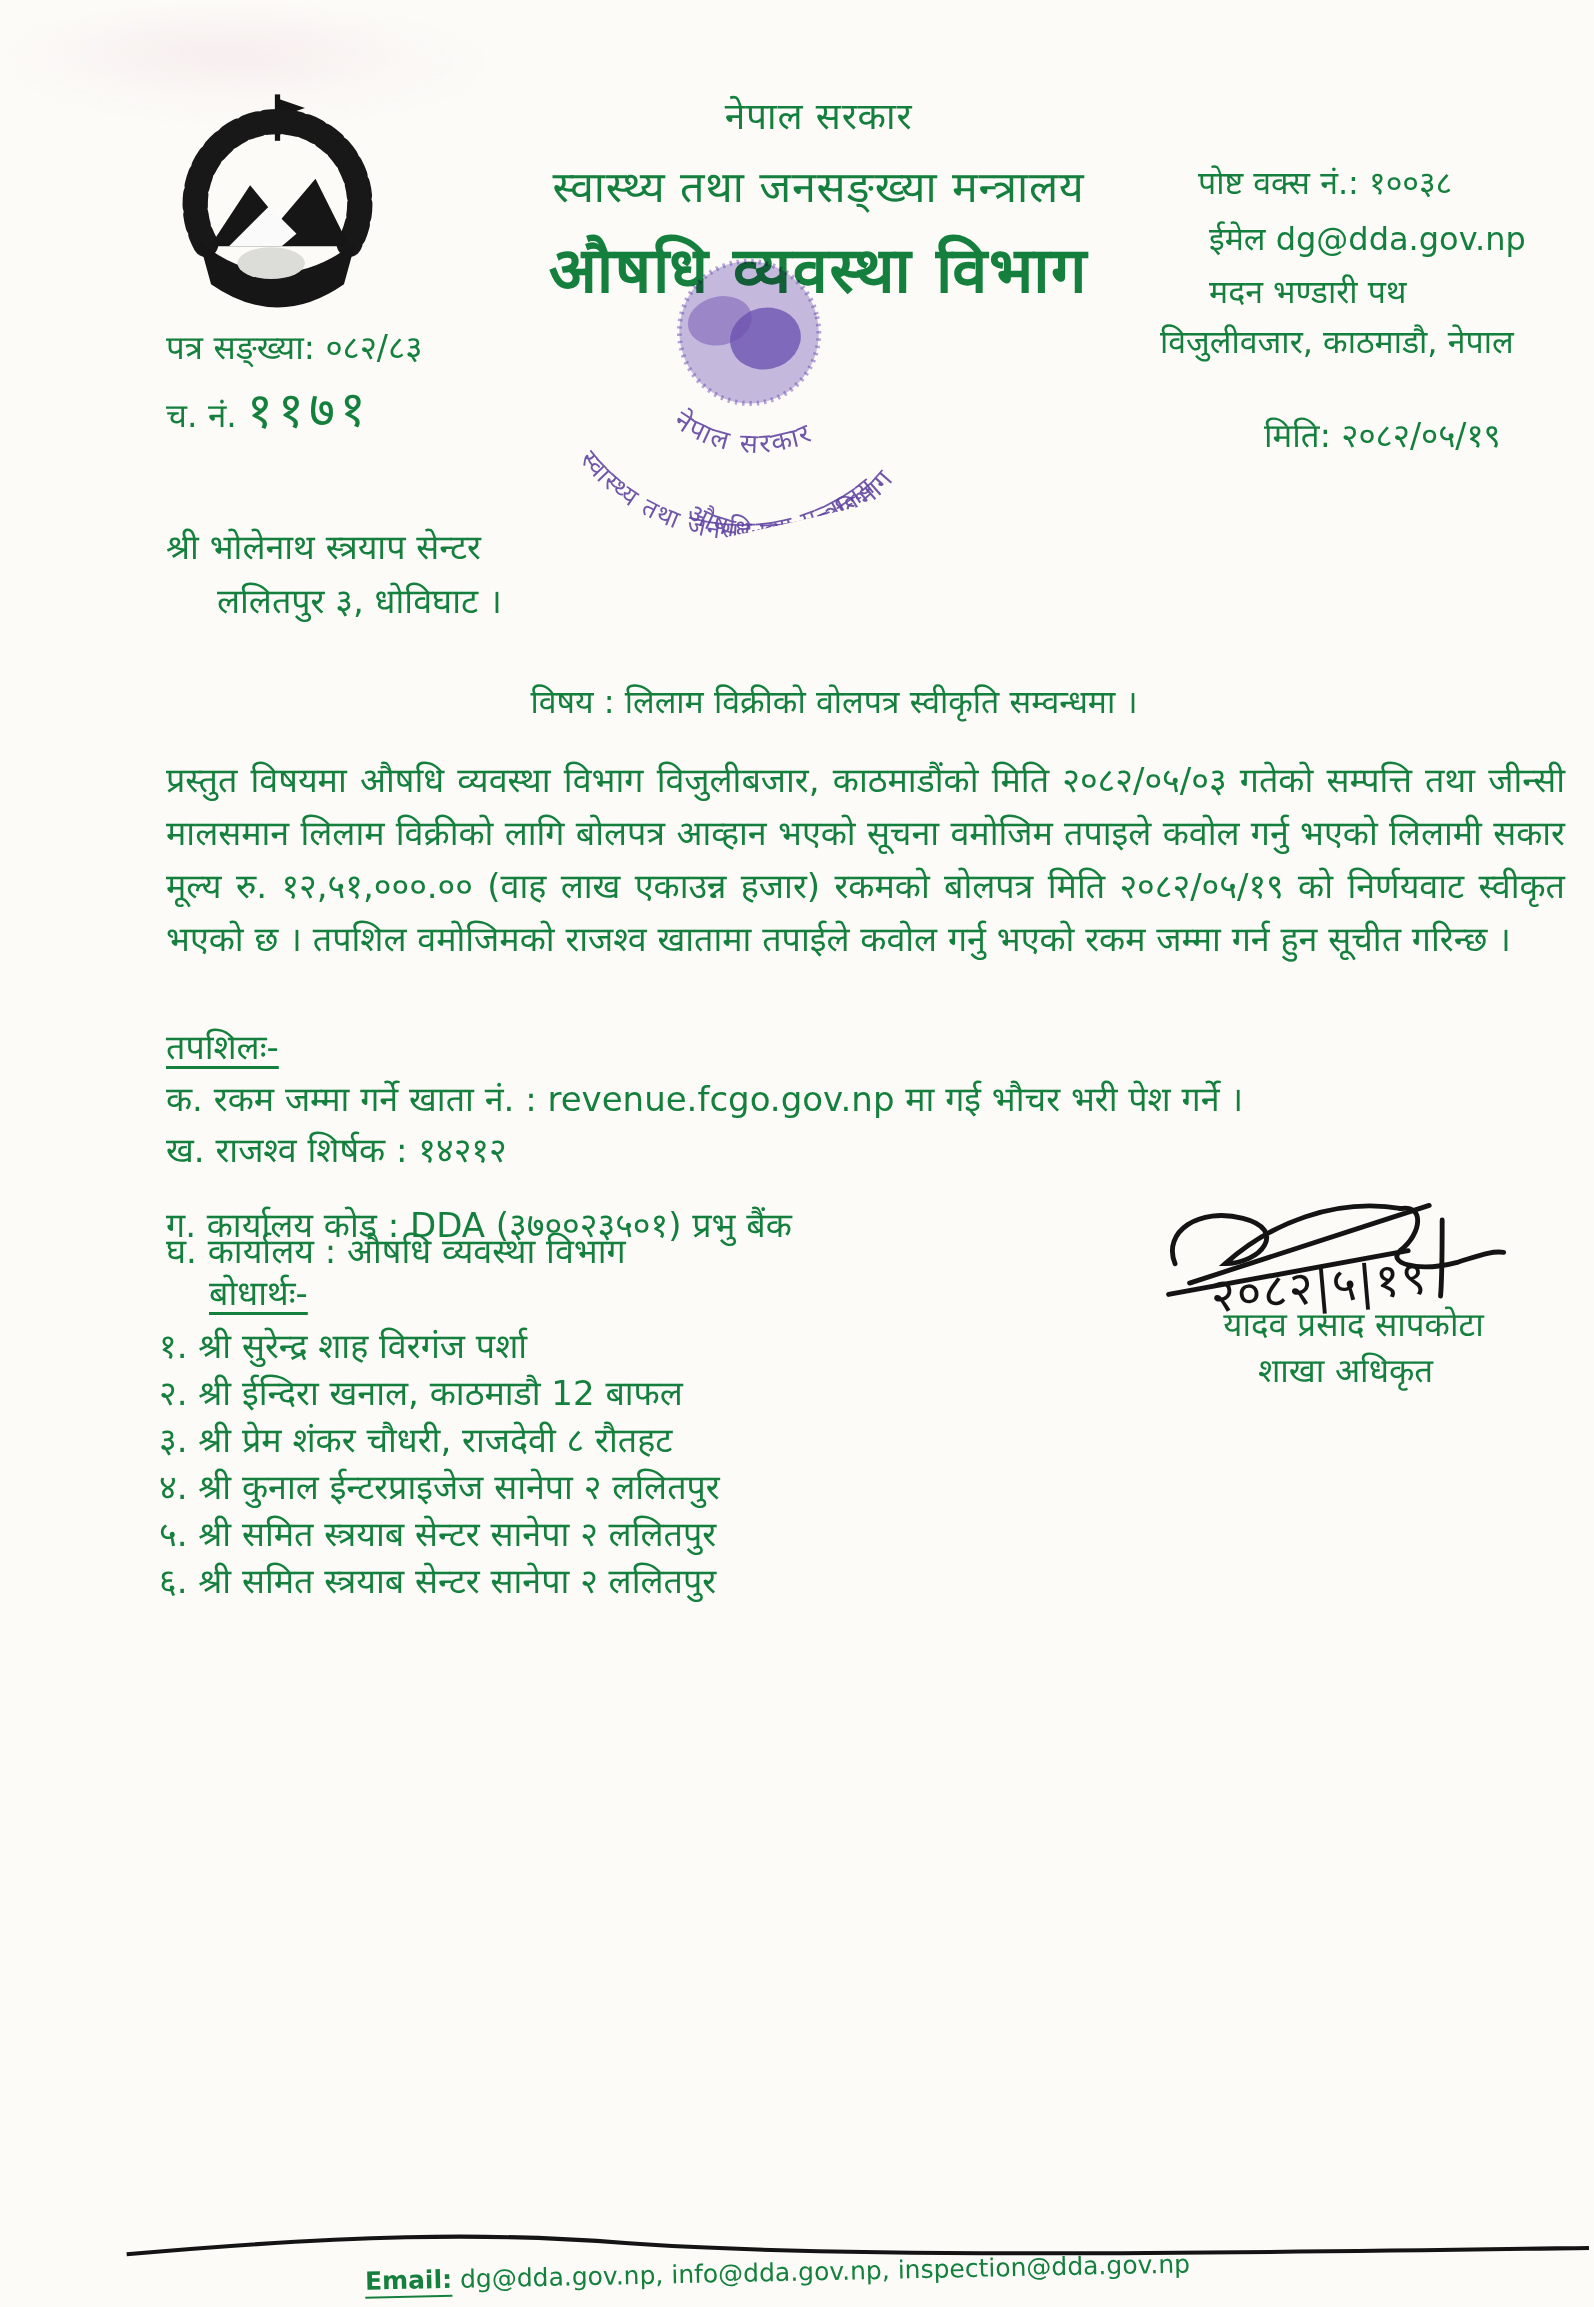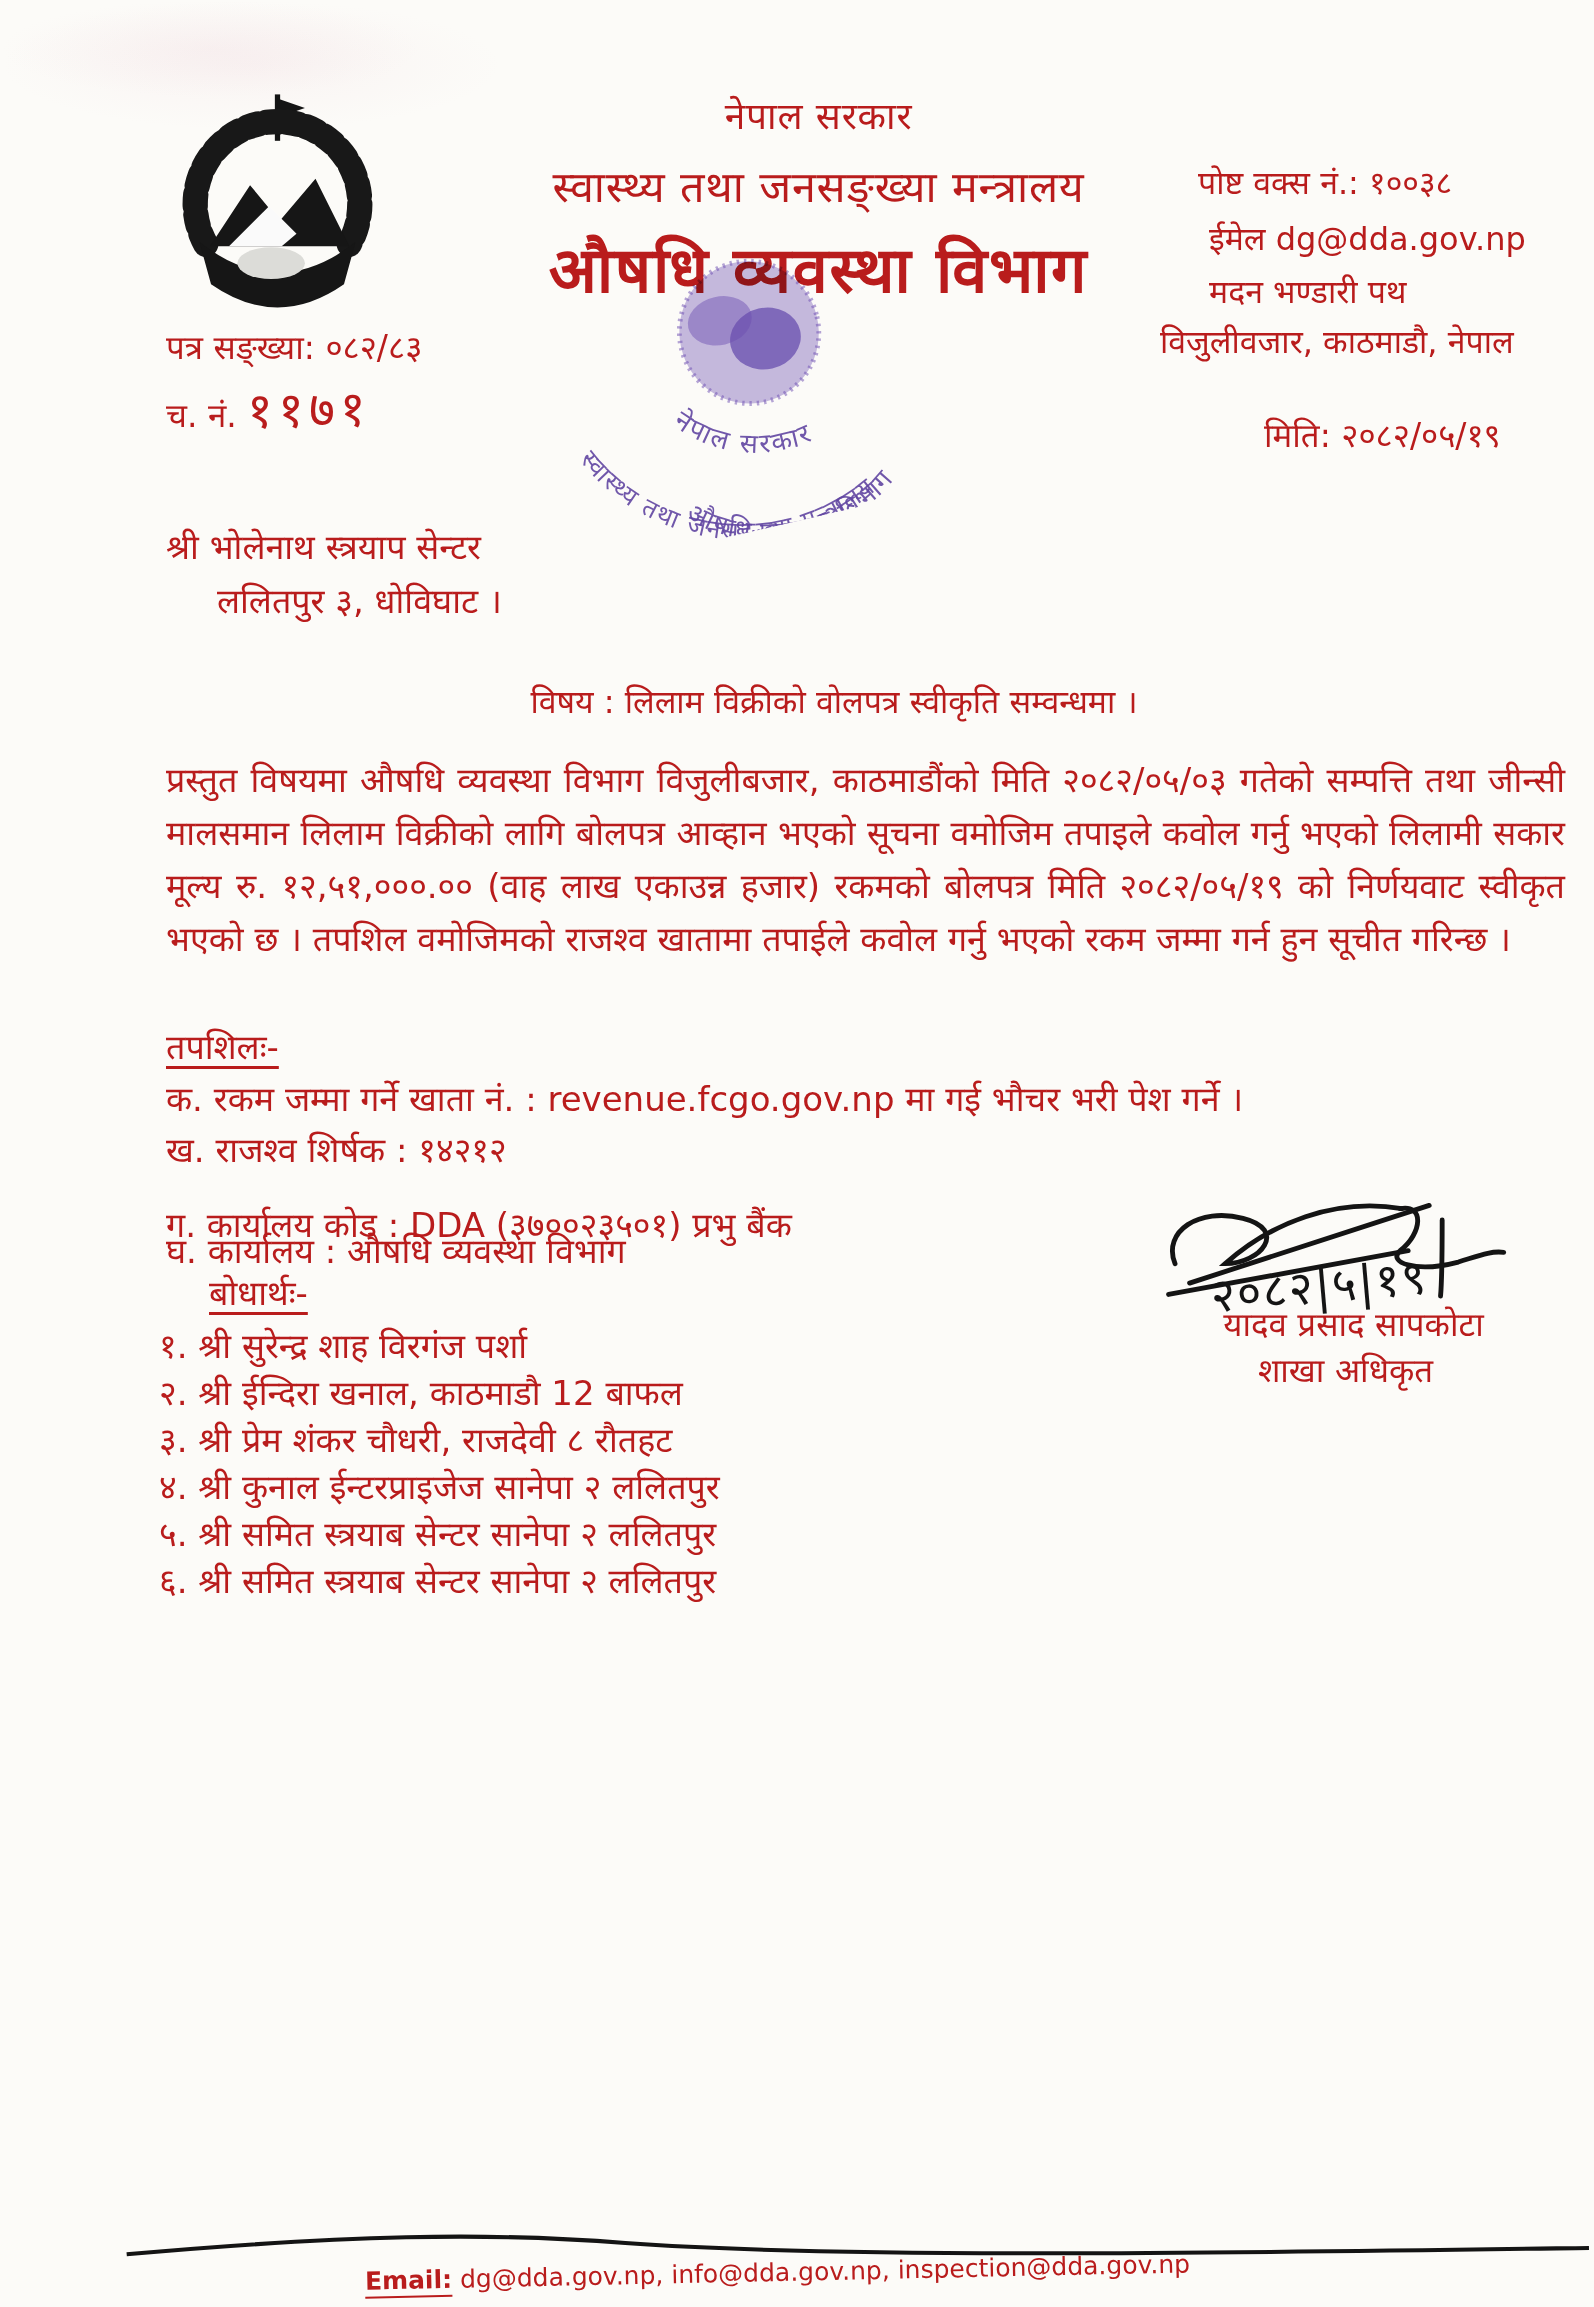--- a/index.html
+++ b/index.html
@@ -3,21 +3,21 @@
 <meta charset="utf-8">
 <style>
   html,body{margin:0;padding:0;background:#e8e6e2;}
   .page{
     position:relative;
     width:1595px;height:2307px;
     margin:0 auto;
     background:#fcfbf8;
     overflow:hidden;
     font-family:"DejaVu Sans", sans-serif;
-    color:#b91c1c;
+    color:#15803d;
   }
   .abs{position:absolute;}
   .ctr{text-align:center;}
   .t-gov{font-size:37px;letter-spacing:0.8px;}
   .t-min{font-size:43px;letter-spacing:0.8px;}
   .t-dept{font-size:63px;font-weight:bold;letter-spacing:1.6px;}
   .t-contact{font-size:32px;}
   .t-ref{font-size:33px;}
   .t-chno{font-size:50px;transform:rotate(-1deg);letter-spacing:4.9px;}
   .t-body{font-size:34px;line-height:53px;text-align:justify;}

